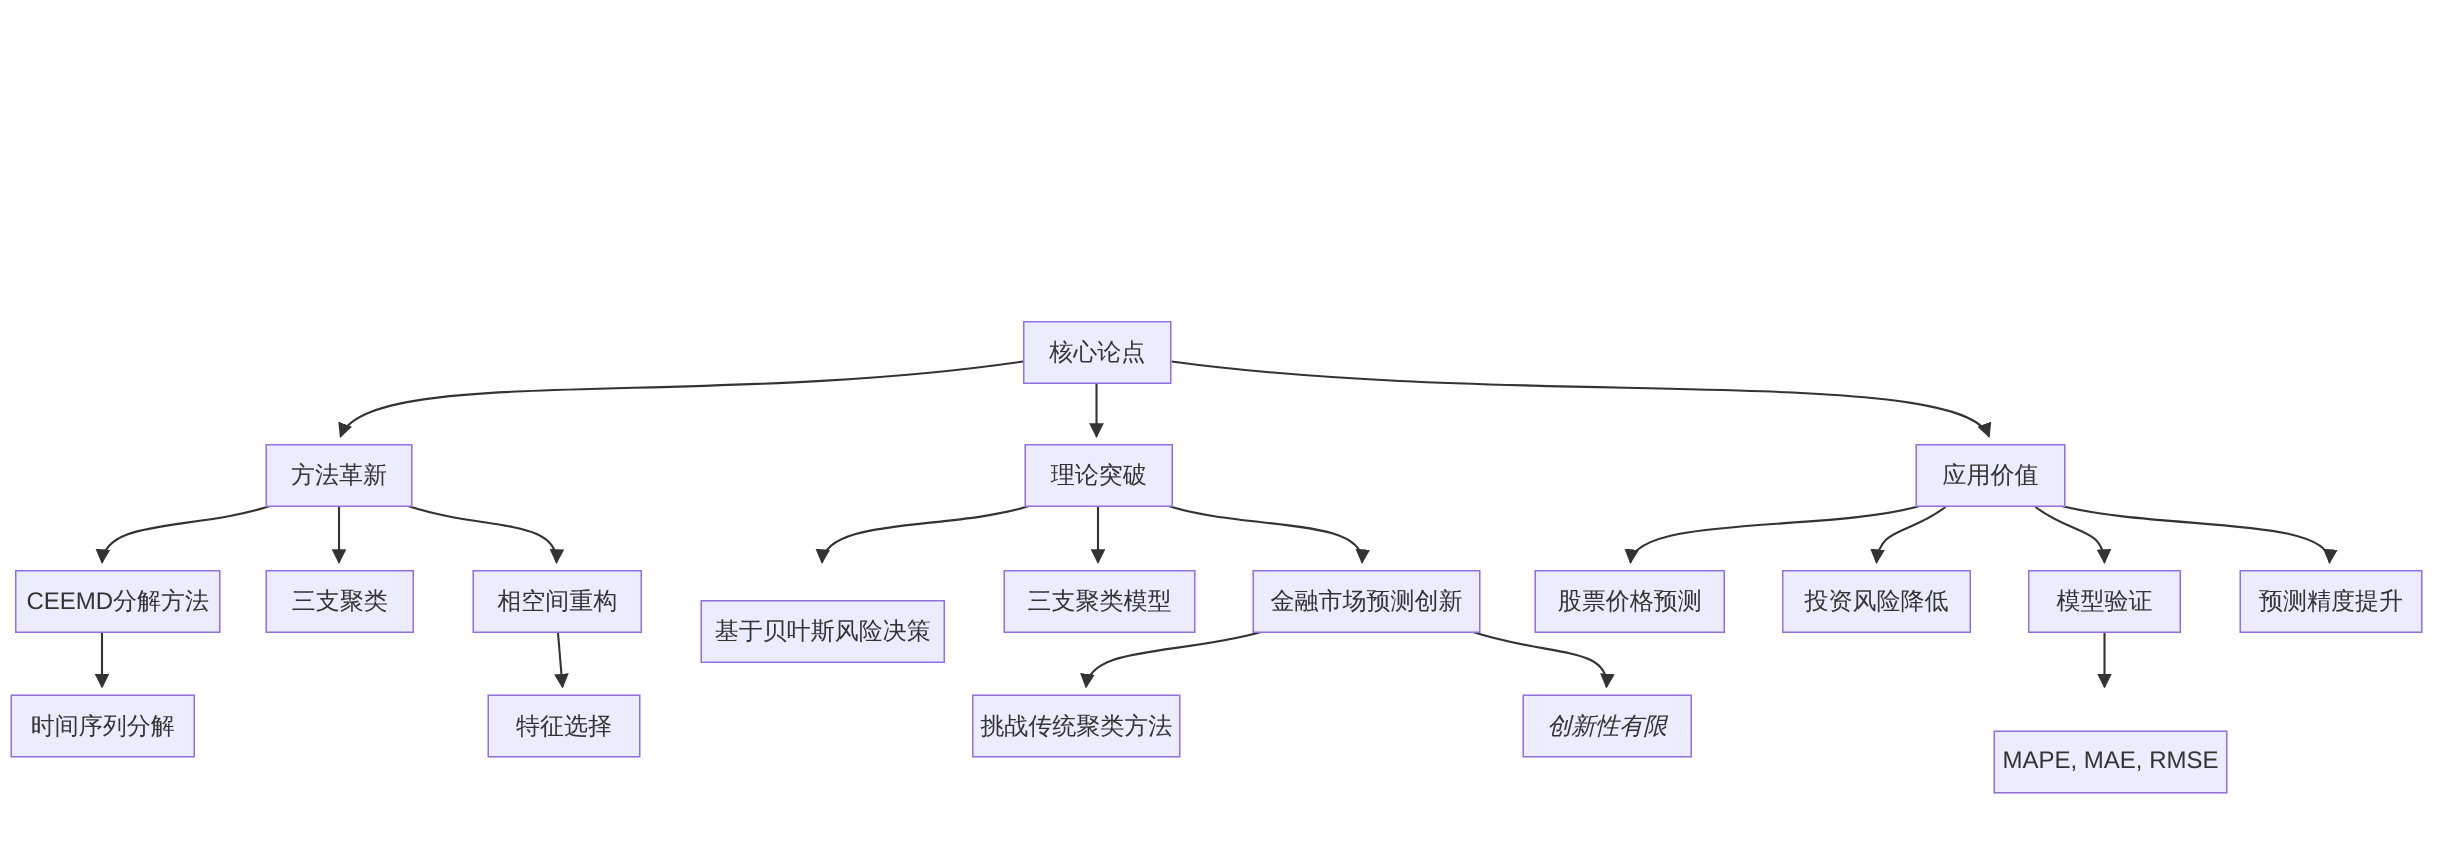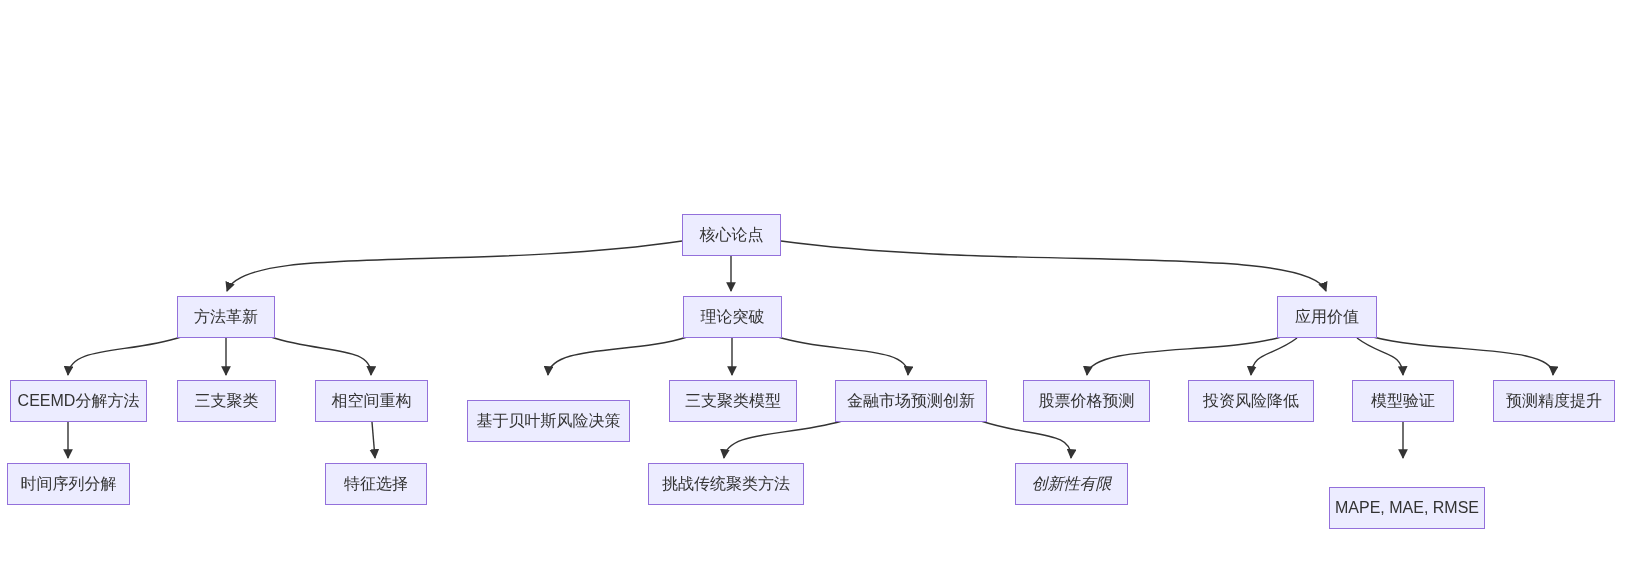--- a/index.html
+++ b/index.html
@@ -81,17 +81,17 @@
       <div class="node" style="left: 315px; top: 380px; width: 113px; height: 42px;">相空间重构</div>
       <div class="node" style="left: 467px; top: 380px; width: 163px; height: 42px; margin-top: 20px;">基于贝叶斯风险决策</div>
       <div class="node" style="left: 669px; top: 380px; width: 128px; height: 42px;">三支聚类模型</div>
       <div class="node" style="left: 835px; top: 380px; width: 152px; height: 42px;">金融市场预测创新</div>
       <div class="node" style="left: 1023px; top: 380px; width: 127px; height: 42px;">股票价格预测</div>
       <div class="node" style="left: 1188px; top: 380px; width: 126px; height: 42px;">投资风险降低</div>
       <div class="node" style="left: 1352px; top: 380px; width: 102px; height: 42px;">模型验证</div>
       <div class="node" style="left: 1493px; top: 380px; width: 122px; height: 42px; text-align: center;">预测精度提升</div>
       <div class="node" style="left: 7px; top: 463px; width: 123px; height: 42px;">时间序列分解</div>
       <div class="node" style="left: 325px; top: 463px; width: 102px; height: 42px;">特征选择</div>
-      <div class="node" style="left: 648px; top: 463px; width: 156px; height: 42px;">挑战传统聚类方法</div>
+      <div class="node" style="left: 648px; top: 463px; width: 139px; height: 42px;">挑战传统聚类方法</div>
       <div class="node" style="left: 1015px; top: 463px; width: 113px; height: 42px; font-style: italic;">创新性有限</div>
       <div class="node" style="left: 1329px; top: 463px; width: 156px; height: 42px; margin-top: 24px;">MAPE, MAE, RMSE</div>
     </div>
 </div>
 
 </body></html>

